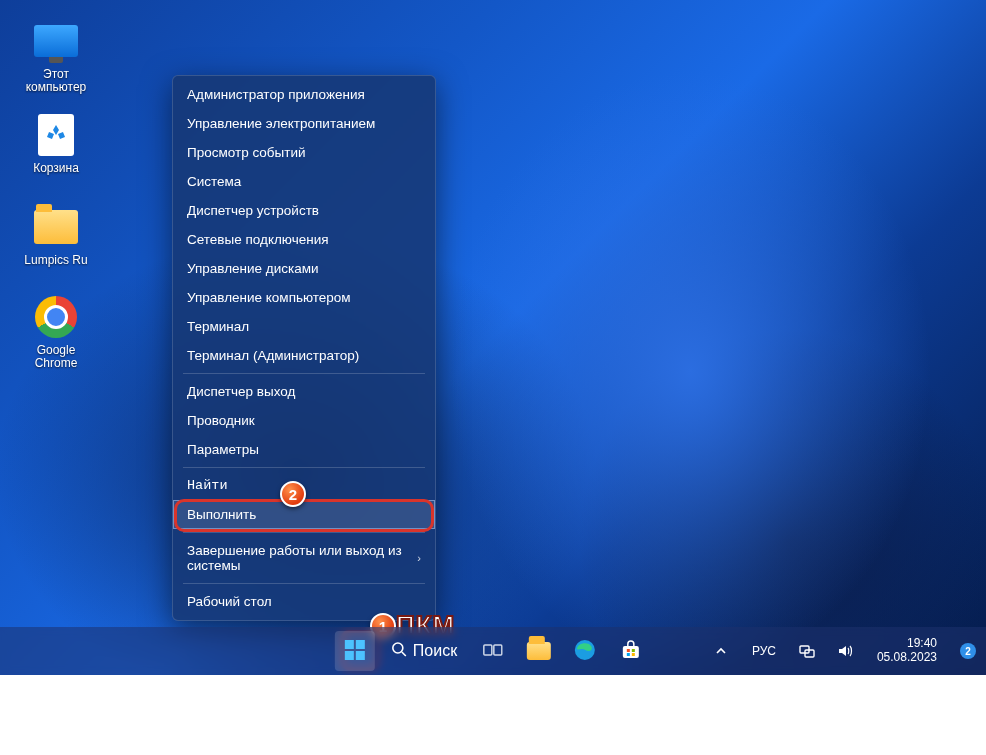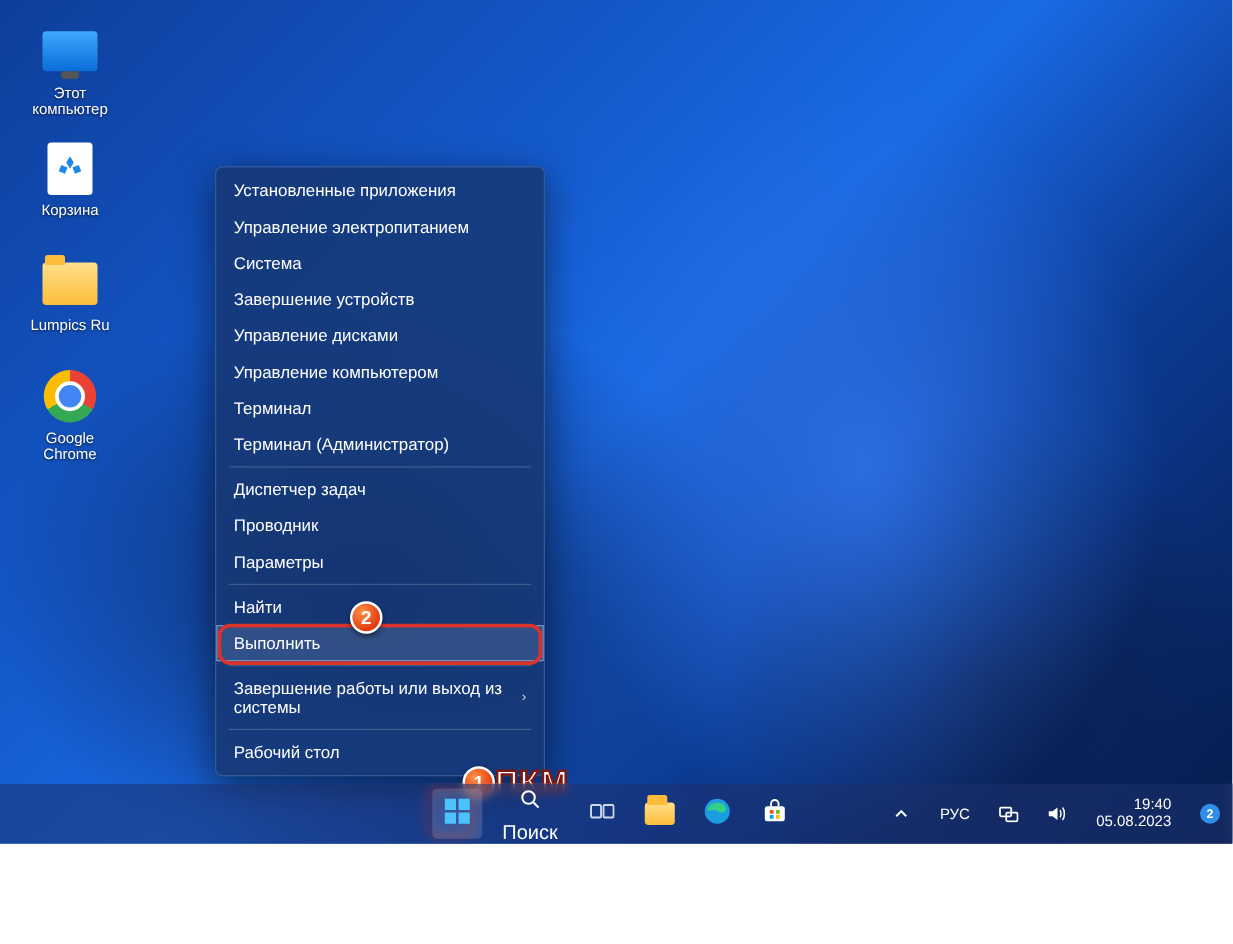--- a/index.html
+++ b/index.html
@@ -54,21 +54,21 @@
   
   #taskbar {
     position:absolute; left:0; right:0; bottom:0; height:48px;
     background: rgba(30,50,110,.55);
     backdrop-filter: blur(4px);
     display:flex; align-items:center;
   }
   #tb-center { position:absolute; left:50%; transform:translateX(-50%); display:flex; align-items:center; gap:6px; }
   .tbtn { width:40px; height:40px; border-radius:4px; display:flex; align-items:center; justify-content:center; color:#fff; font-size:15px; }
   .tbtn.sel { background: rgba(255,255,255,.15); }
-  #search { display:flex; align-items:center; gap:6px; color:#fff; padding:0 10px; height:40px;flex-direction:column; }
+  #search { display:flex; align-items:center; gap:6px; color:#fff; padding:0 10px; height:40px; }
   #search svg { width:16px;height:16px; }
   #tray { position:absolute; right:10px; display:flex; align-items:center; gap:23px; color:#fff; font-size:12px; }
   #tray .stack { text-align:right; line-height:1.15; }
   #tray .ico { width:16px;height:16px;display:inline-flex;align-items:center;justify-content:center; }
   .bluecir{width:16px;height:16px;border-radius:50%;background:#2f8fe8;color:#fff;font-size:10px;display:flex;align-items:center;justify-content:center;font-weight:bold;}
 </style>
 </head>
 <body>
 
 <div id="desktop">
@@ -101,56 +101,62 @@
   <div class="di" style="left:18px;top:294px">
     <div class="ic">
         <div class="chrome"></div>
       </div>
     <div class="lbl" style="white-space: pre-line;">Google
 Chrome</div>
   </div>
 
   <div id="ctx">
     <div class="mi">
-        <span style="white-space: pre-line;">Установленные приложения</span>
+        <span style="white-space: pre-line;">Администратор приложения</span>
       </div>
     <div class="mi">
         <span style="white-space: pre-line;">Управление электропитанием</span>
       </div>
     <div class="mi">
+        <span style="white-space: pre-line;">Просмотр событий</span>
+      </div>
+    <div class="mi">
         <span style="white-space: pre-line;">Система</span>
       </div>
     <div class="mi">
-        <span style="white-space: pre-line;">Завершение устройств</span>
+        <span style="white-space: pre-line;">Диспетчер устройств</span>
+      </div>
+    <div class="mi">
+        <span style="white-space: pre-line;">Сетевые подключения</span>
       </div>
     <div class="mi">
         <span style="white-space: pre-line;">Управление дисками</span>
       </div>
     <div class="mi">
         <span style="white-space: pre-line;">Управление компьютером</span>
       </div>
     <div class="mi">
         <span style="white-space: pre-line;">Терминал</span>
       </div>
     <div class="mi">
         <span style="white-space: pre-line;">Терминал (Администратор)</span>
       </div>
     <div class="sep"></div>
     <div class="mi">
-        <span style="white-space: pre-line;">Диспетчер задач</span>
+        <span style="white-space: pre-line;">Диспетчер выход</span>
       </div>
     <div class="mi">
         <span style="white-space: pre-line;">Проводник</span>
       </div>
     <div class="mi">
         <span style="white-space: pre-line;">Параметры</span>
       </div>
     <div class="sep"></div>
     <div class="mi">
-        <span style="white-space: pre-line;">Найти</span>
+        <span style="white-space: pre-line; font-family: Liberation Mono, monospace;">Найти</span>
       </div>
     <div class="mi hov">
         <span style="white-space: pre-line;">Выполнить</span>
       </div>
     <div class="sep"></div>
     <div class="mi">
         <span style="white-space: pre-line;">Завершение работы или выход из системы</span>
         <span class="chev">›</span>
       </div>
     <div class="sep"></div>

